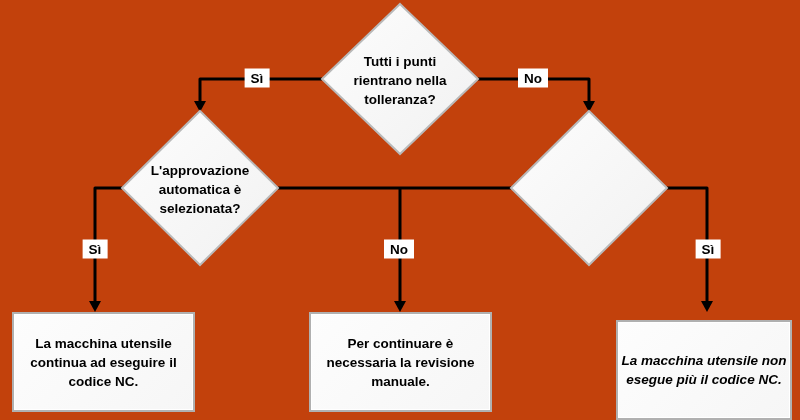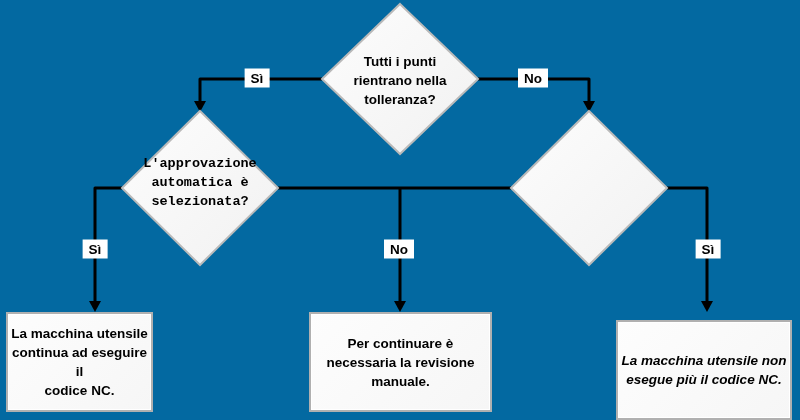--- a/index.html
+++ b/index.html
@@ -3,21 +3,21 @@
 <meta charset="utf-8">
 <style>
   * { margin: 0; padding: 0; box-sizing: border-box; }
   html, body { background: #ffffff; }
   body { font-family: "Liberation Sans", sans-serif; }
 
   .stage {
     position: relative;
     width: 800px;
     height: 420px;
-    background: #0369a1;
+    background: #c2410c;
     overflow: hidden;
   }
 
   .connector-layer {
     position: absolute;
     left: 0; top: 0;
     width: 800px; height: 420px;
   }
 
   .edge-line {
@@ -105,26 +105,26 @@
 
     <polygon class="diamond" points="400,4 478,79 400,154 322,79"></polygon>
     <polygon class="diamond" points="200,111 278,188 200,265 122,188"></polygon>
     <polygon class="diamond" points="589,111 667,188 589,265 511,188"></polygon>
   </svg>
 
   <div class="node-label" style="left:400px; top:80px;">Tutti i punti
 rientrano nella
 tolleranza?</div>
 
-  <div class="node-label" style="left:200px; top:182px;font-family:Liberation Mono, monospace;">L'approvazione
+  <div class="node-label" style="left:200px; top:189px;">L'approvazione
 automatica è
 selezionata?</div>
 
 
-  <div class="process-box" style="left:6px; top:312px; width:147px; height:100px;">
+  <div class="process-box" style="left:12px; top:312px; width:183px; height:100px;">
     <div class="box-label">La macchina utensile
 continua ad eseguire il
 codice NC.</div>
   </div>
 
   <div class="process-box" style="left:309px; top:312px; width:183px; height:100px;">
     <div class="box-label">Per continuare è
 necessaria la revisione
 manuale.</div>
   </div>

